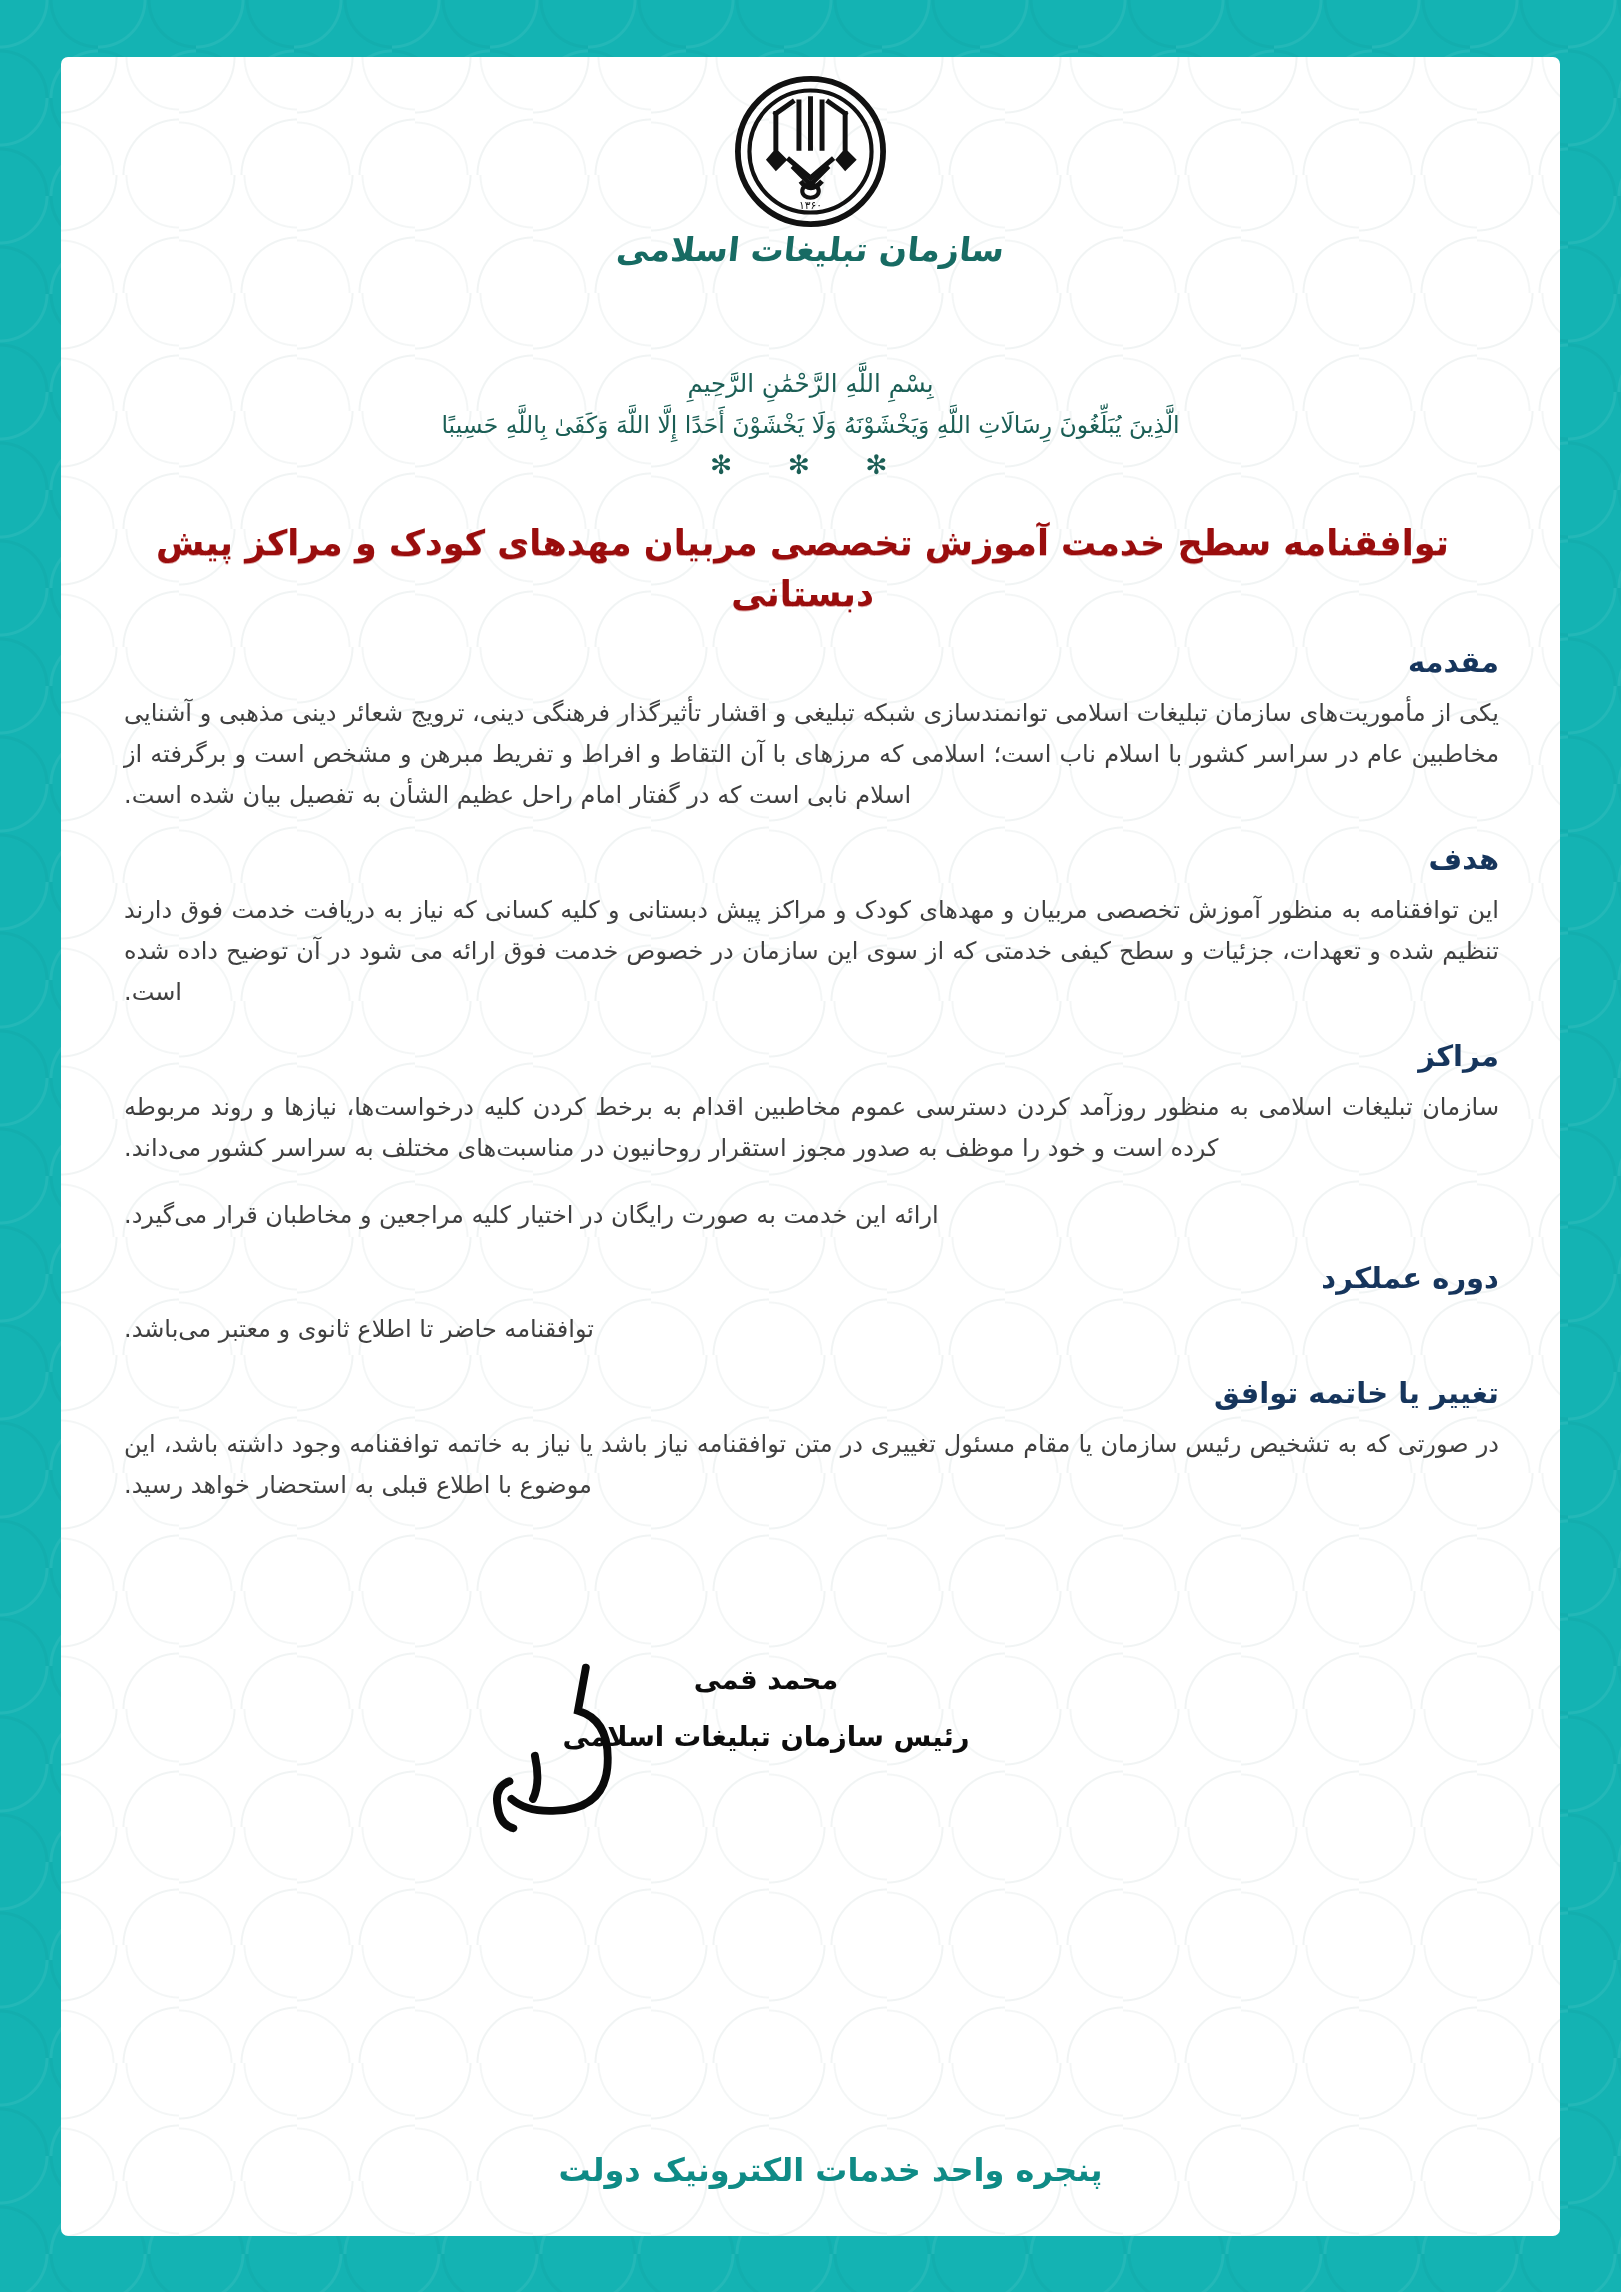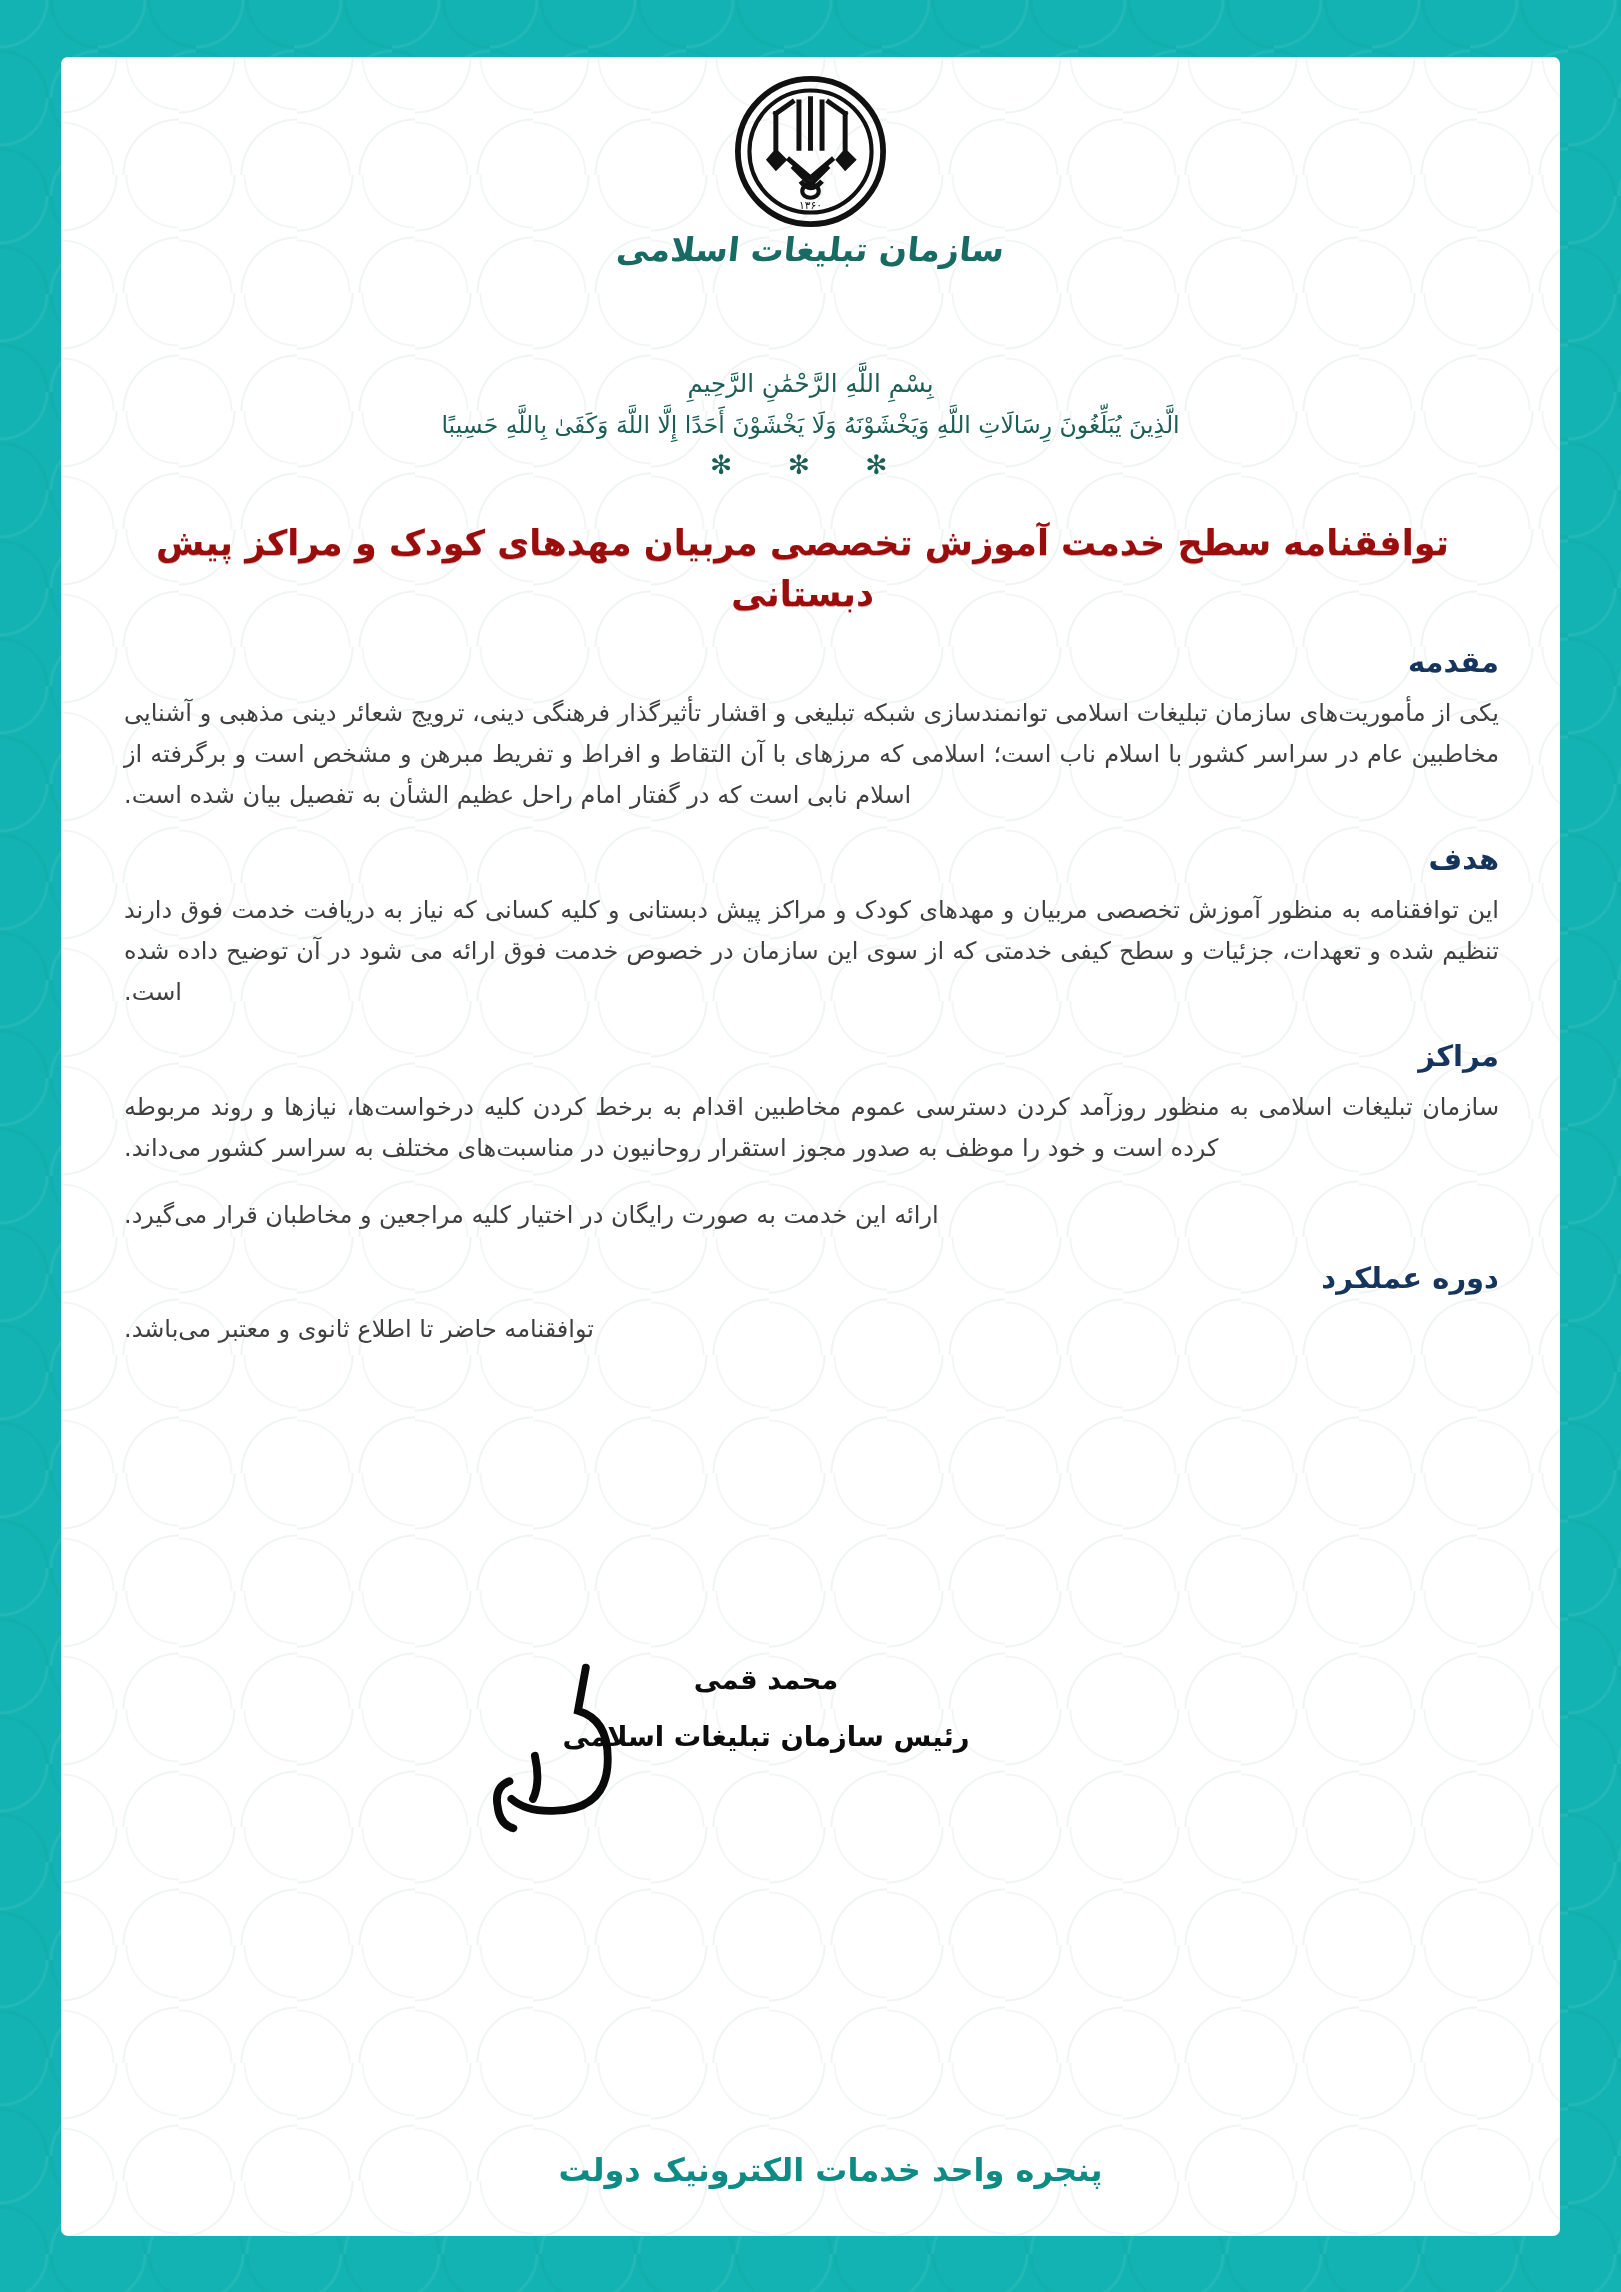--- a/index.html
+++ b/index.html
@@ -268,20 +268,24 @@
           <h2 class="section-heading">مراکز</h2>
           <p class="section-body">سازمان تبلیغات اسلامی به منظور روزآمد کردن دسترسی عموم مخاطبین اقدام به برخط کردن کلیه درخواست‌ها، نیازها و روند مربوطه کرده است و خود را موظف به صدور مجوز استقرار روحانیون در مناسبت‌های مختلف به سراسر کشور می‌داند.</p>
         </div>
         <div class="section">
           <p class="section-body">ارائه این خدمت به صورت رایگان در اختیار کلیه مراجعین و مخاطبان قرار می‌گیرد.</p>
         </div>
         <div class="section">
           <h2 class="section-heading">دوره عملکرد</h2>
           <p class="section-body">توافقنامه حاضر تا اطلاع ثانوی و معتبر می‌باشد.</p>
         </div>
+        <div class="section">
+          <h2 class="section-heading">تغییر یا خاتمه توافق</h2>
+          <p class="section-body">در صورتی که به تشخیص رئیس سازمان یا مقام مسئول تغییری در متن توافقنامه نیاز باشد یا نیاز به خاتمه توافقنامه وجود داشته باشد، این موضوع با اطلاع قبلی به استحضار خواهد رسید.</p>
+        </div>
       </div>
 
       <div class="signature-block">
         <div class="sig-name">محمد قمی</div>
         <div class="sig-title">رئیس سازمان تبلیغات اسلامی</div>
         <svg class="sig-mark" viewBox="0 0 190 200">
           <path d="M104 18 L96 62 q34 10 30 58 q-4 42 -52 44 q-30 2 -46 -12" fill="none" stroke="#0a0a0a" stroke-width="8" stroke-linecap="round"></path>
           <path d="M52 108 q6 28 -2 44" fill="none" stroke="#0a0a0a" stroke-width="8" stroke-linecap="round"></path>
           <path d="M26 134 q-16 6 -12 26 q2 18 16 22" fill="none" stroke="#0a0a0a" stroke-width="8" stroke-linecap="round"></path>
         </svg>

